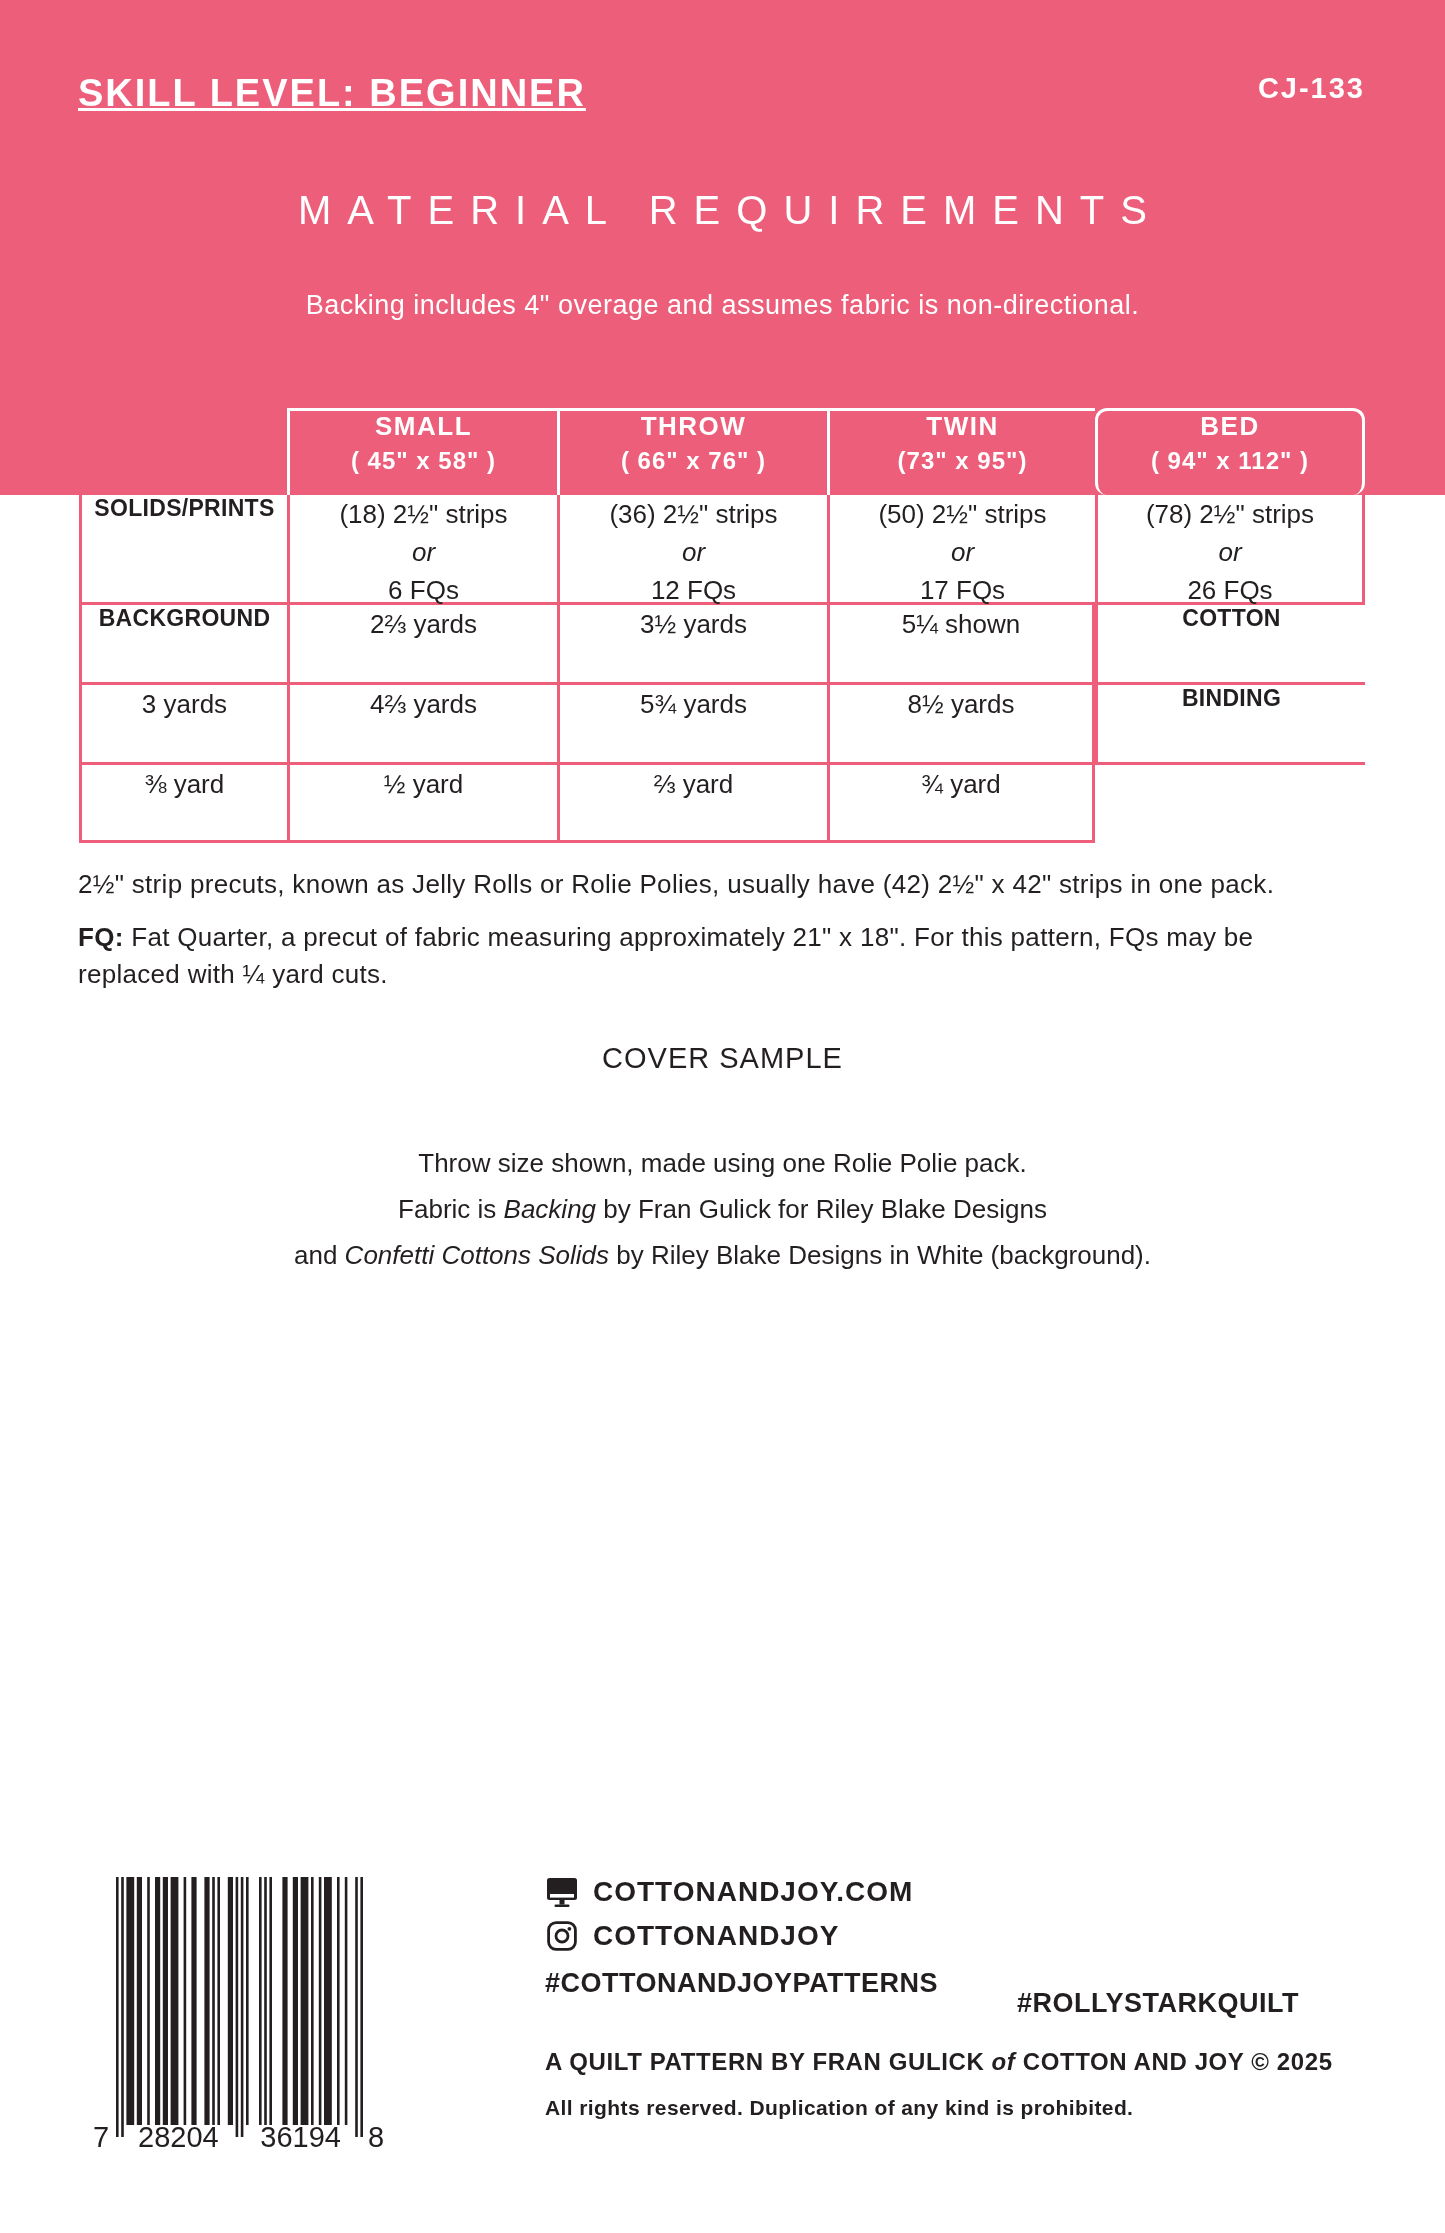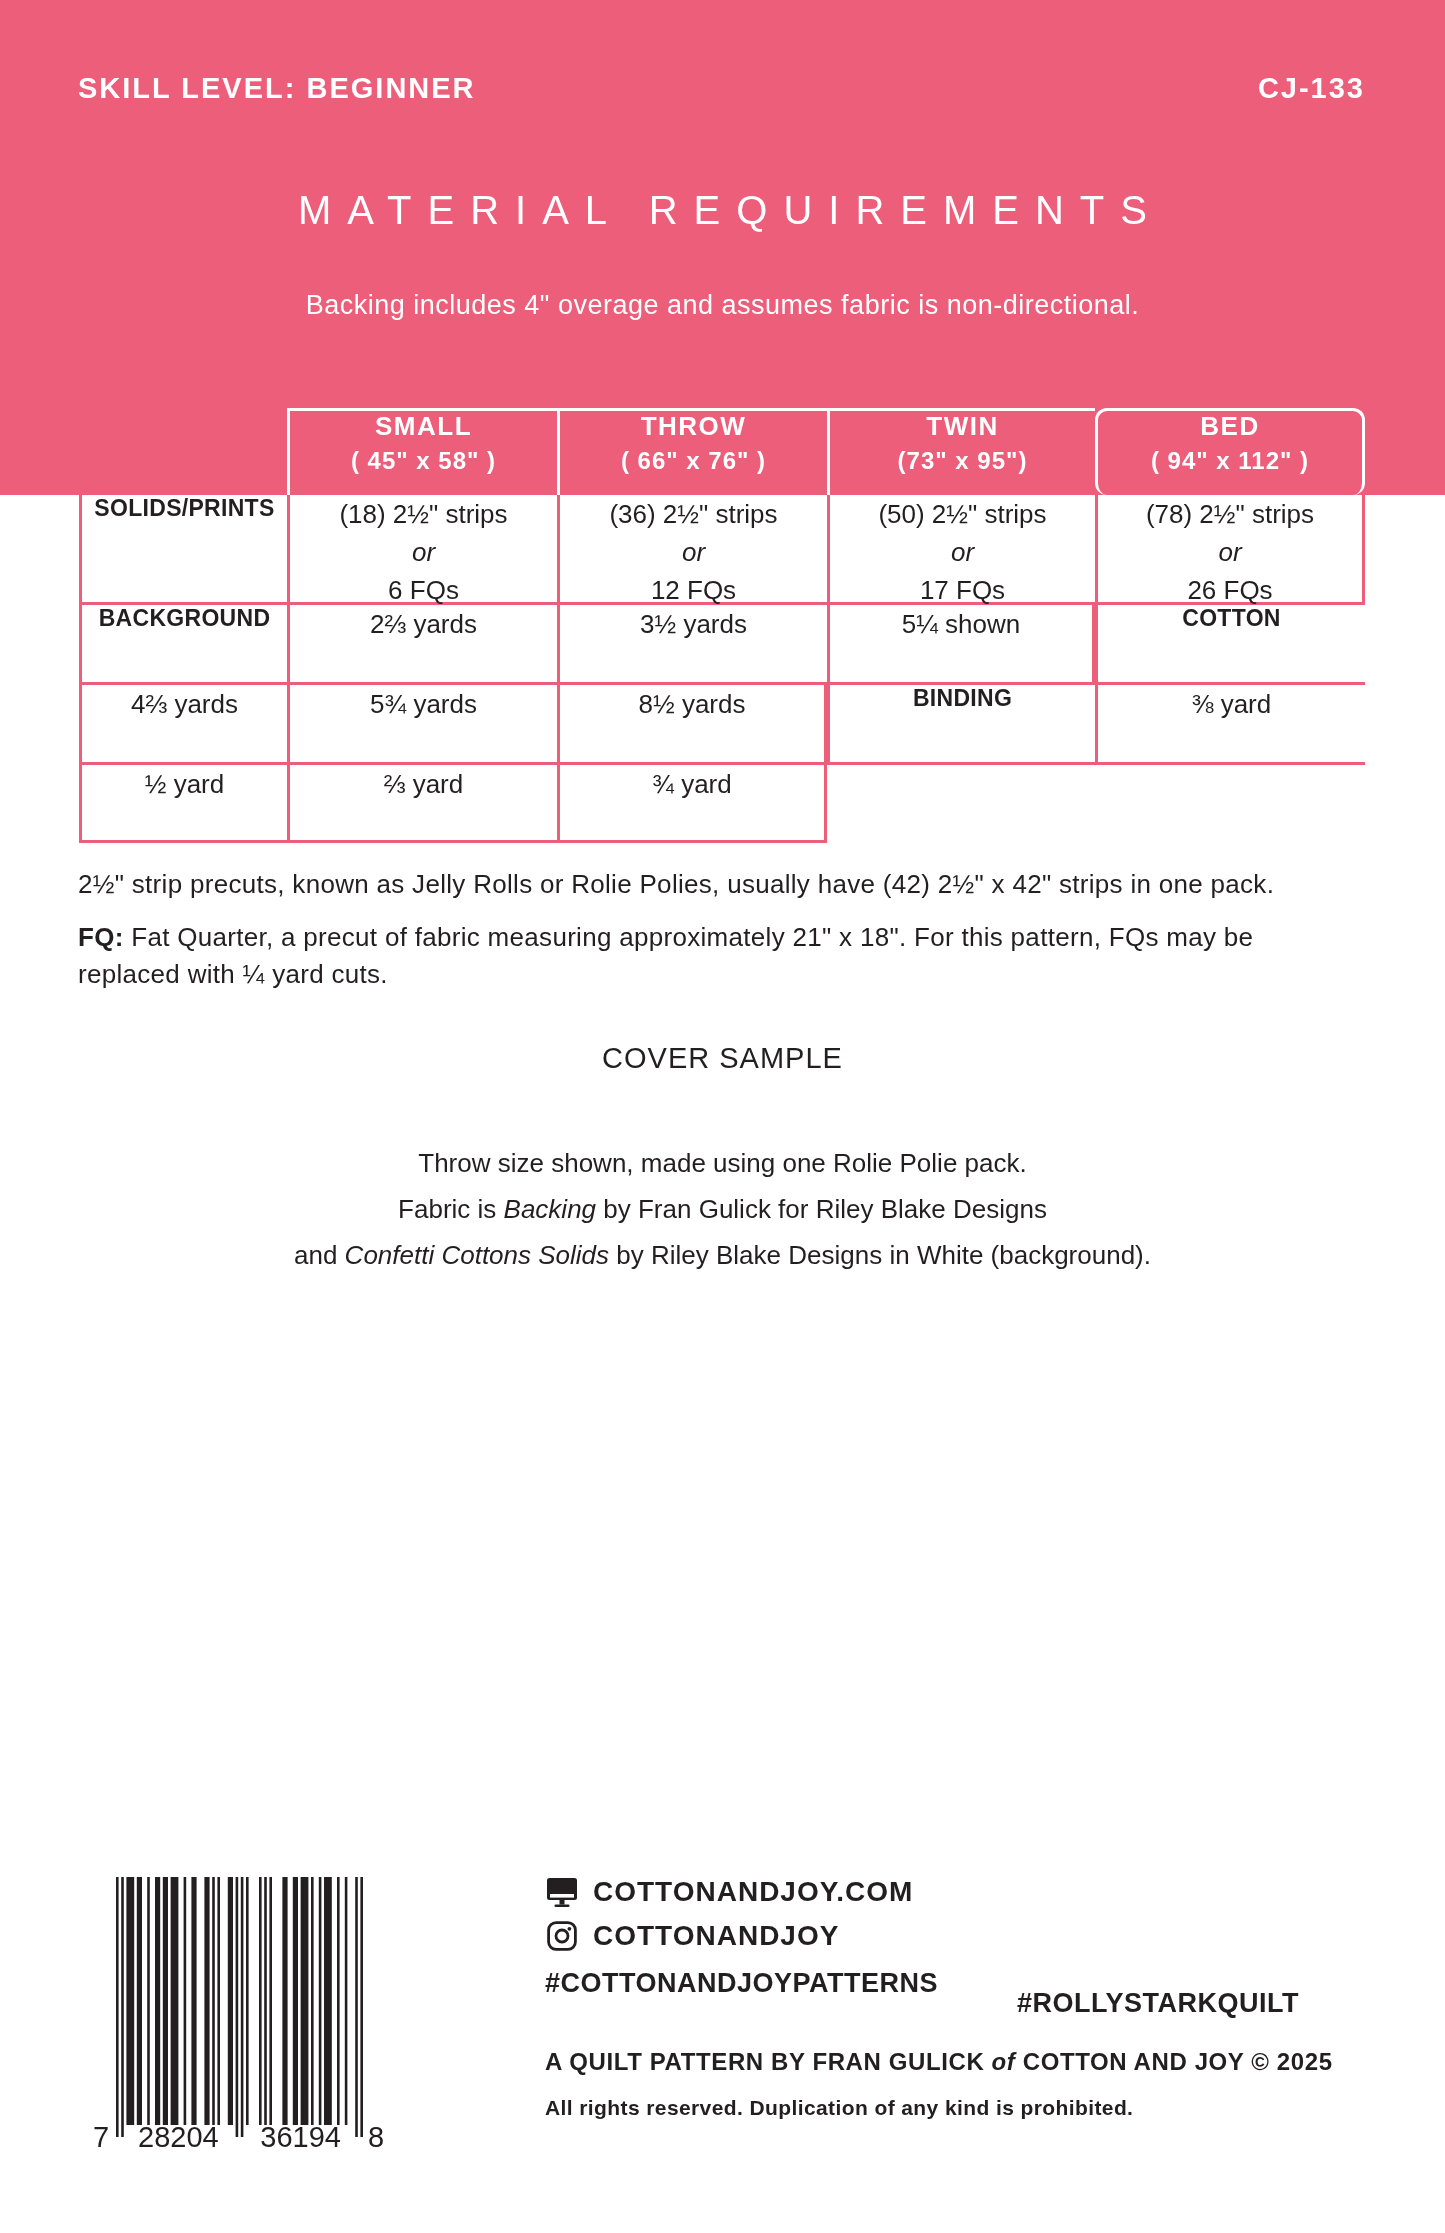--- a/index.html
+++ b/index.html
@@ -3,21 +3,21 @@
 <meta charset="utf-8">
 <style>
   html,body{margin:0;padding:0;background:#888;}
   #page{
     position:relative;width:1445px;height:2233px;background:#ffffff;
     font-family:"Liberation Sans","DejaVu Sans",sans-serif;color:#231F20;
     overflow:hidden;margin:0 auto;
   }
   
   #hero{position:absolute;left:0;top:0;width:1445px;height:495px;background:#EC5E79;}
-  .skill{position:absolute;left:78px;top:72px;font-size:29px;font-weight:bold;color:#fff;letter-spacing:2px;}
+  .skill{position:absolute;left:78px;top:72px;font-size:38px;font-weight:bold;color:#fff;letter-spacing:2px;text-decoration:underline;}
   .code{position:absolute;right:80px;top:72px;font-size:29px;font-weight:bold;color:#fff;letter-spacing:2px;}
   .hero-title{position:absolute;left:0;top:188px;width:1445px;text-align:center;color:#fff;
     font-size:40px;font-weight:500;letter-spacing:16px;text-indent:16px;}
   .hero-sub{position:absolute;left:0;top:290px;width:1445px;text-align:center;color:#fff;
     font-size:27px;font-weight:300;letter-spacing:0.5px;}
   
   #mat-table{
     position:absolute;left:79px;top:408px;display:grid;
     grid-template-columns:208px 270px 270px 268px 270px;
     grid-template-rows:87px 110px 80px 80px 78px;
@@ -108,20 +108,23 @@
         <span>2⅔ yards</span>
       </div>
     <div class="bc">
         <span>3½ yards</span>
       </div>
     <div class="bc last">
         <span>5¼ shown</span>
       </div>
 
     <div class="rl">COTTON</div>
+    <div class="bc">
+        <span>3 yards</span>
+      </div>
     <div class="bc">
         <span>4⅔ yards</span>
       </div>
     <div class="bc">
         <span>5¾ yards</span>
       </div>
     <div class="bc last">
         <span>8½ yards</span>
       </div>
 

